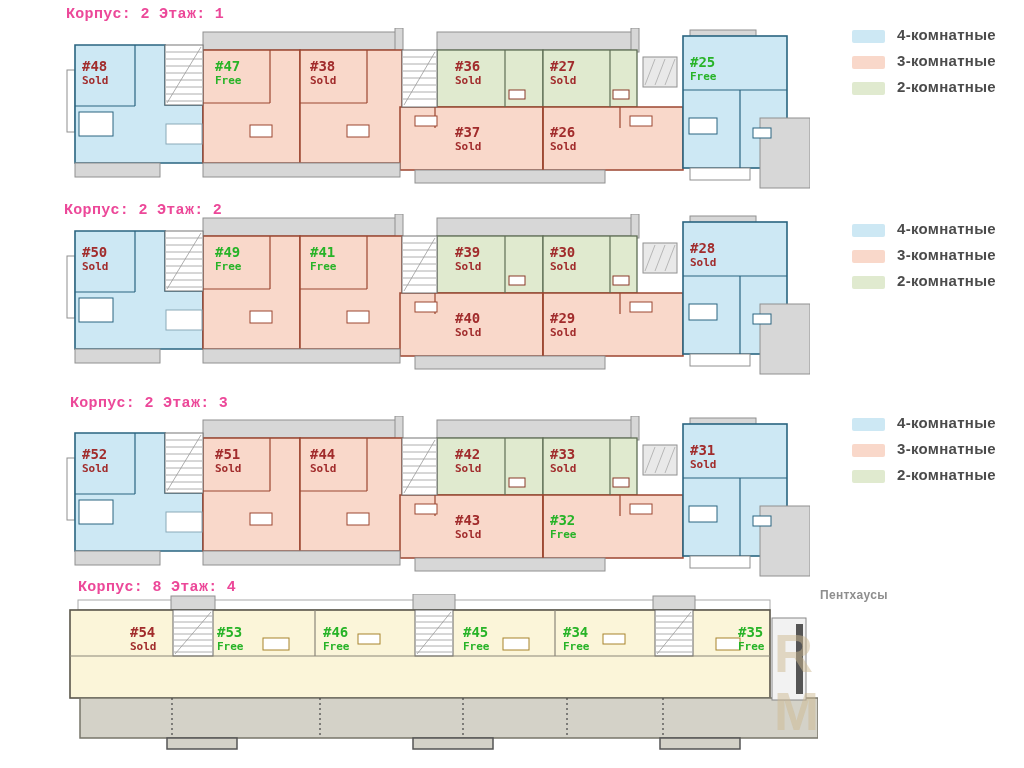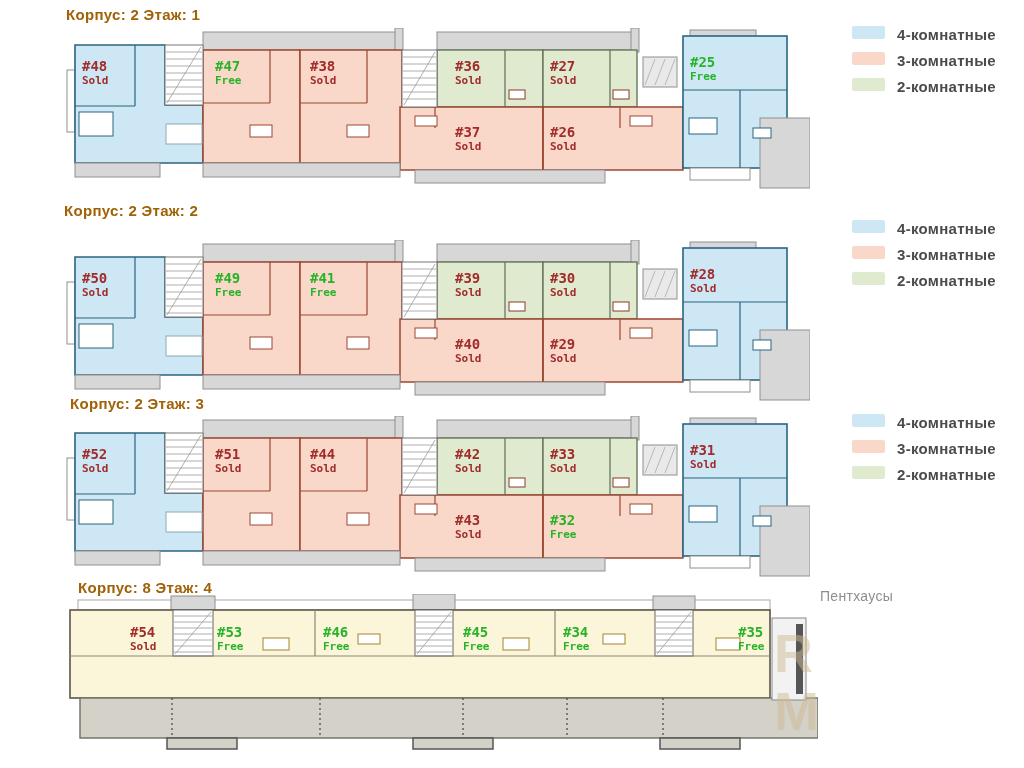--- a/index.html
+++ b/index.html
@@ -1,33 +1,33 @@
 <!DOCTYPE html>
 <html><head>
 <meta charset="utf-8">
 <style>
   html,body{margin:0;padding:0;background:#fff;}
   .stage{position:relative;width:1024px;height:768px;background:#fff;overflow:hidden;
          font-family:"Liberation Sans",sans-serif;}
-  .floor-title{position:absolute;margin:0;font-size:15px;font-weight:bold;color:#a16207;
-               letter-spacing:.3px;}
+  .floor-title{position:absolute;margin:0;font-size:15px;font-weight:bold;color:#ec4899;
+               letter-spacing:.3px;font-family:Liberation Mono, monospace;}
   .t1{left:66px;top:6px;}  .t2{left:64px;top:202px;}
   .t3{left:70px;top:395px;text-align:center;} .t4{left:78px;top:579px;}
   .plan{position:absolute;}
   .p1{left:65px;top:28px;width:745px;height:167px;text-align:center;}
-  .p2{left:65px;top:240px;width:745px;height:167px;text-align:right;}
+  .p2{left:65px;top:214px;width:745px;height:167px;text-align:right;}
   .p3{left:65px;top:416px;width:745px;height:167px;}
   .p4{left:58px;top:594px;width:760px;height:167px;}
   .plan svg{display:block;}
   .legend{position:absolute;left:812px;width:200px;}
   .l1{top:26px;} .l2{top:220px;} .l3{top:414px;}
-  .legend-row{display:flex;align-items:flex-start;margin-bottom:9px;padding-left:40px;}
+  .legend-row{display:flex;align-items:flex-end;margin-bottom:9px;padding-left:40px;}
   .swatch{width:33px;height:13px;border-radius:2px;margin-right:12px;flex:0 0 auto;}
   .legend-label{font-size:15px;font-weight:bold;color:#4b4b4b;letter-spacing:.3px;}
-  .pent-label{position:absolute;left:820px;top:588px;font-size:14px;font-weight:normal;
+  .pent-label{position:absolute;left:820px;top:588px;font-size:12px;font-weight:bold;
               color:#8e8e8e;letter-spacing:.3px;}
   .apt-num{font:bold 14px "DejaVu Sans Mono",monospace;}
   .apt-status{font:bold 11px "DejaVu Sans Mono",monospace;}
   .wm{font:bold 54px "Liberation Sans",sans-serif;fill:rgba(205,185,145,.5);}
 </style>
 </head>
 <body>
 
 <div class="stage">
 

